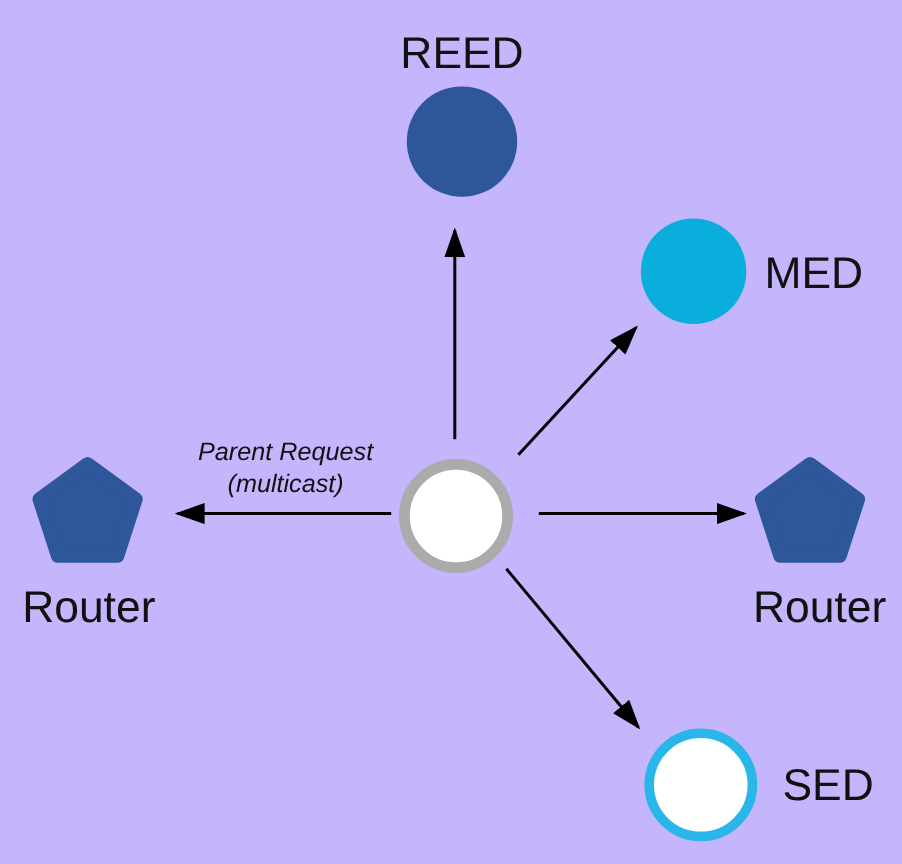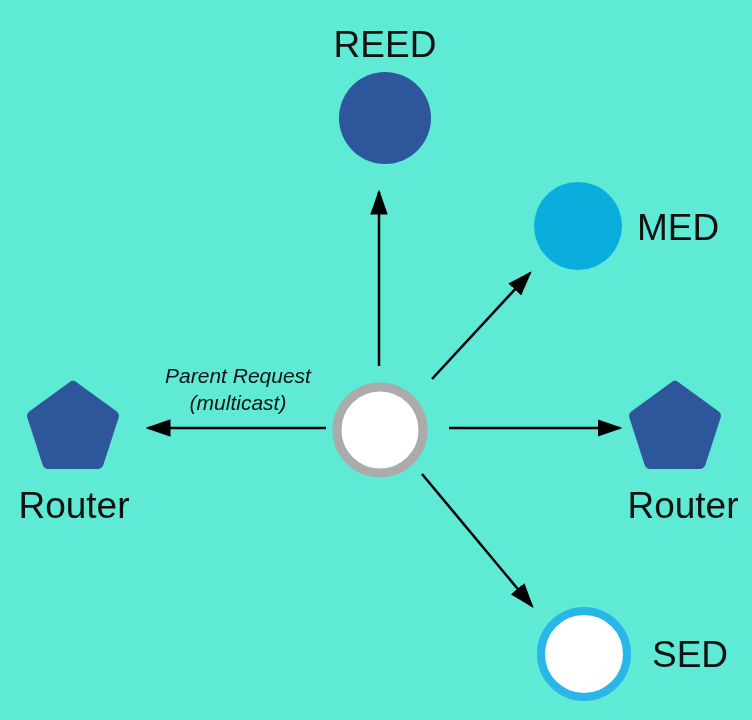--- a/index.html
+++ b/index.html
@@ -4,21 +4,21 @@
 <style>
   html, body {
     margin: 0;
     padding: 0;
     background: #ffffff;
   }
   .stage {
     position: relative;
     width: 752px;
     height: 720px;
-    background: #5eead4;
+    background: #c4b5fd;
     overflow: hidden;
   }
   .node-label {
     font-family: "Liberation Sans", "DejaVu Sans", sans-serif;
     font-size: 37px;
     font-weight: 400;
   }
   .msg-label {
     font-family: "Liberation Sans", "DejaVu Sans", sans-serif;
     font-size: 21px;

